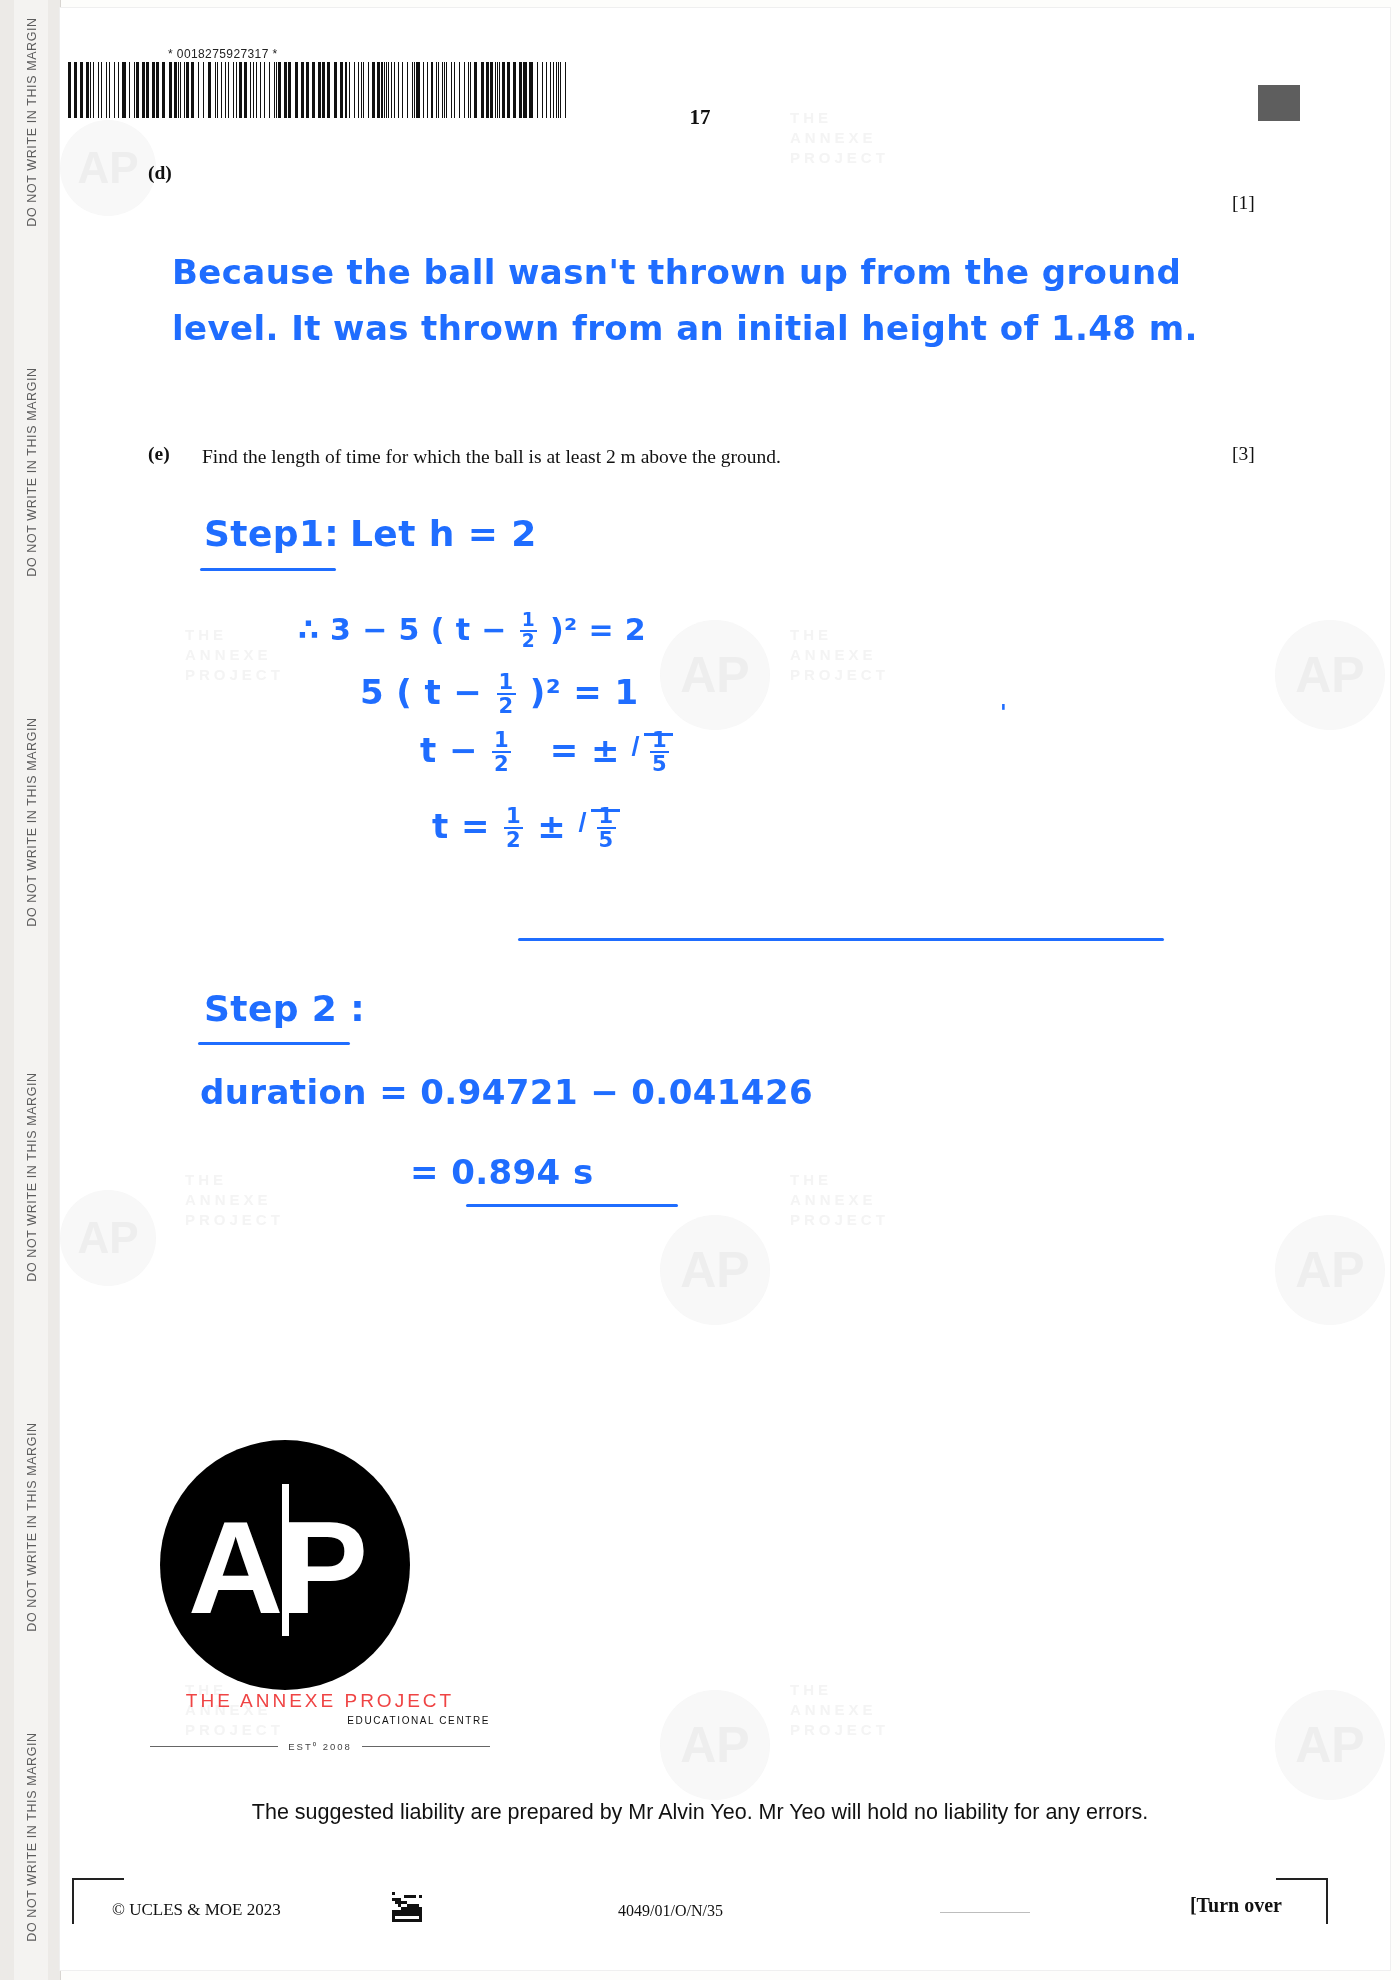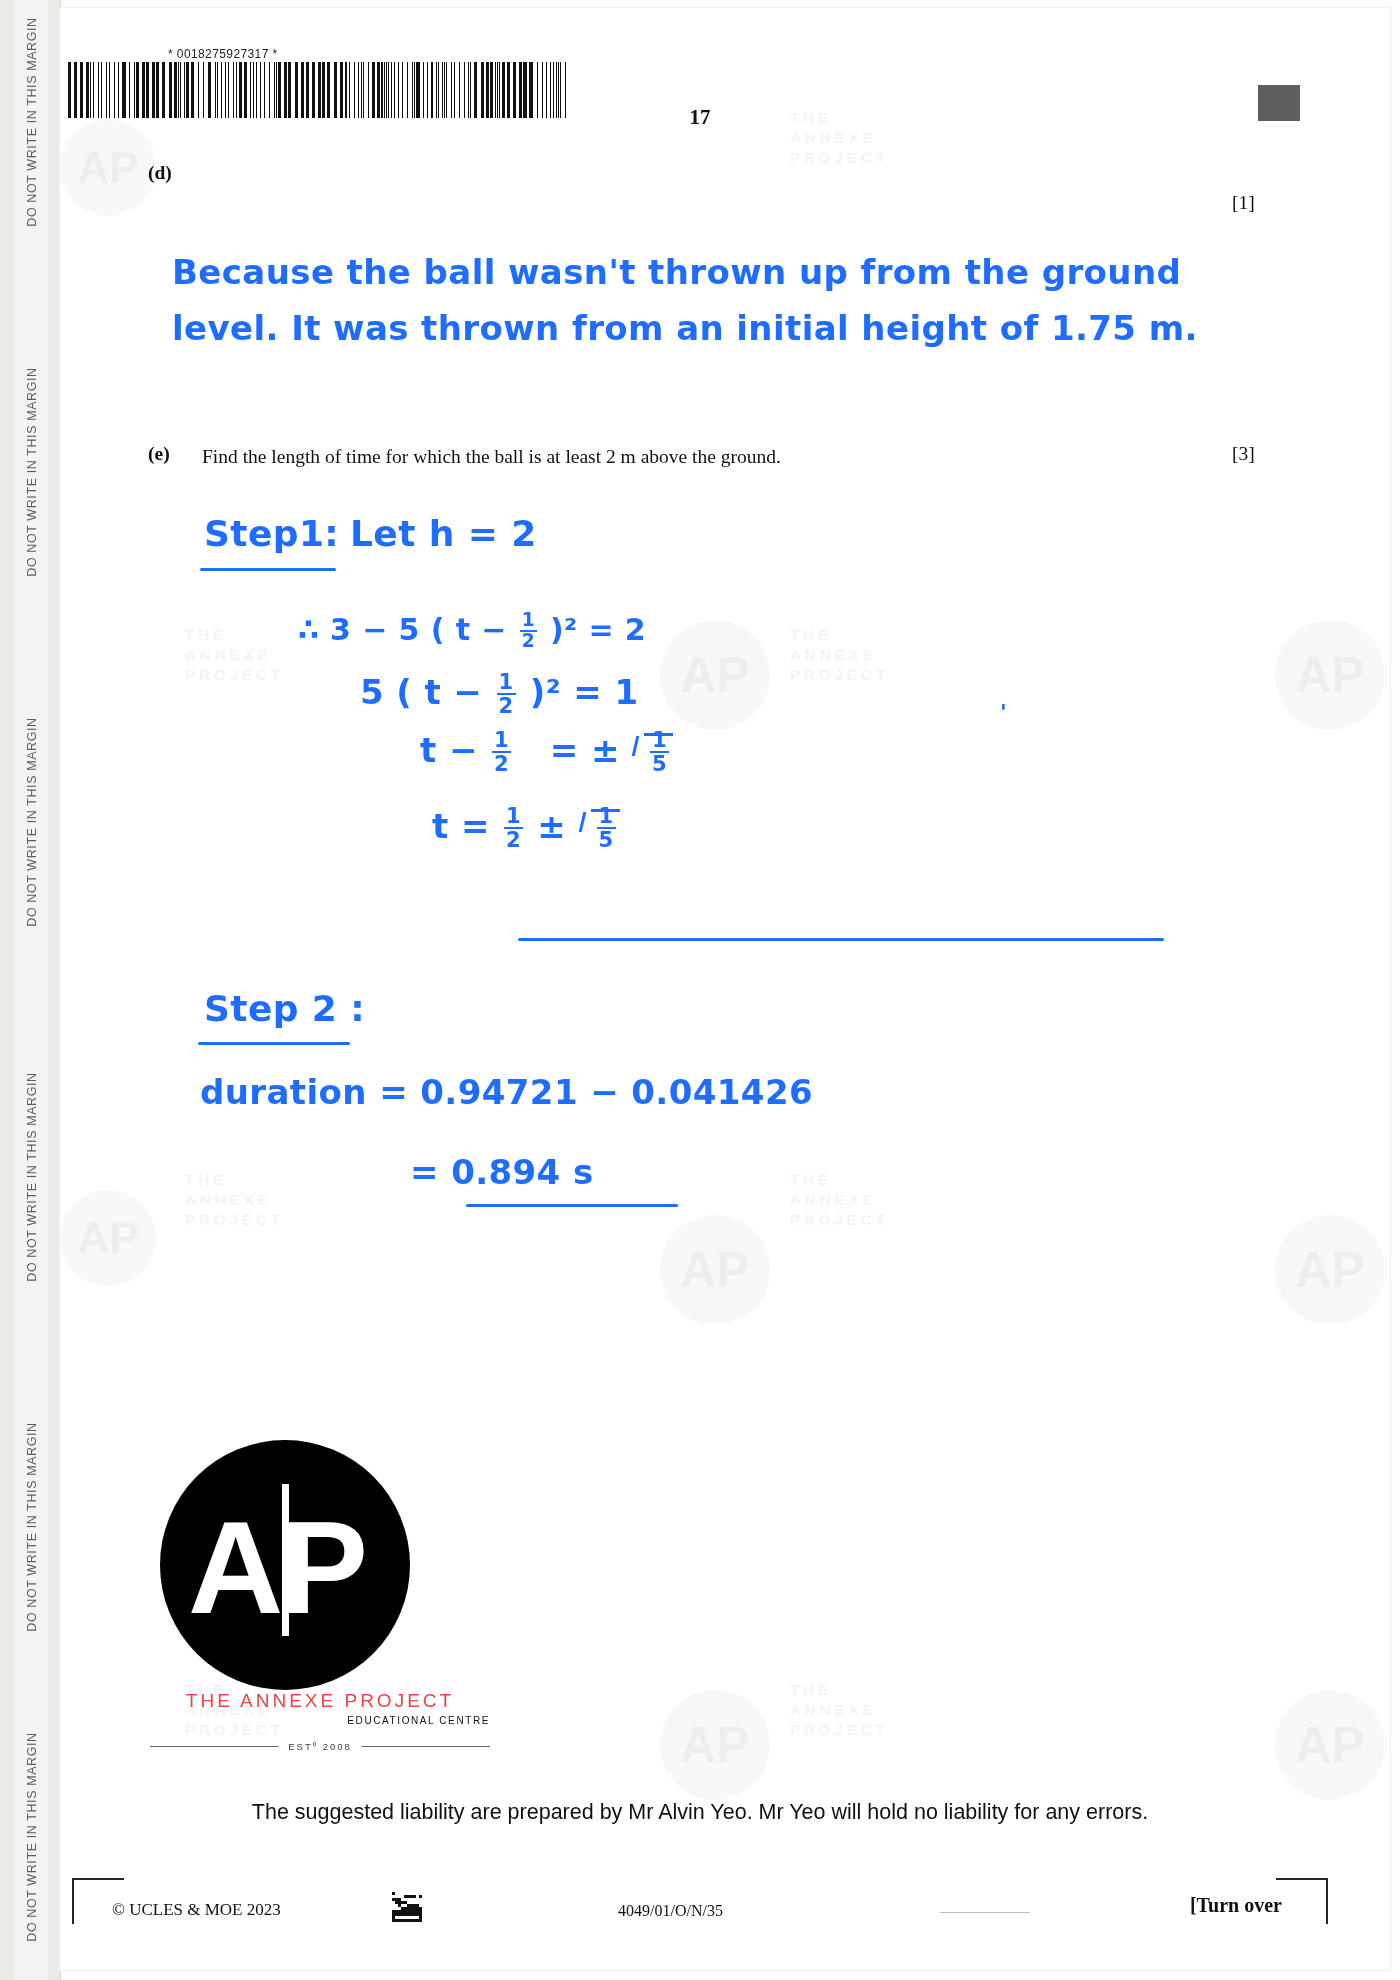--- a/index.html
+++ b/index.html
@@ -501,21 +501,21 @@
       <i style="left: 492px; width: 1px;"></i>
       <i style="left: 497px; width: 1px;"></i>
     </div>
   <div class="page-number">17</div>
   <div class="black-square"></div>
 
   <div class="q-label" style="left:148px; top:162px;">(d)</div>
   <div class="marks" style="left:1232px; top:192px;">[1]</div>
 
   <div class="hw" style="left:172px; top:252px; font-size:34px;">Because the ball wasn't thrown up from the ground</div>
-  <div class="hw" style="left:172px; top:308px; font-size:34px;">level. It was thrown from an initial height of 1.75 m.</div>
+  <div class="hw" style="left:172px; top:308px; font-size:34px;">level. It was thrown from an initial height of 1.48 m.</div>
 
   <div class="q-label" style="left:148px; top:443px;">(e)</div>
   <div class="q-text" style="left:202px; top:443px; width:1000px;">Find the length of time for which the ball is at least 2 m above the ground.</div>
   <div class="marks" style="left:1232px; top:443px;">[3]</div>
 
   <div class="hw" style="left:204px; top:513px; font-size:36px;">Step1:</div>
   <div class="hw-underline" style="left:200px; top:568px; width:136px;"></div>
   <div class="hw" style="left:350px; top:513px; font-size:36px;">Let  h = 2</div>
 
   <div class="hw" style="left:298px; top:612px; font-size:30px;">

